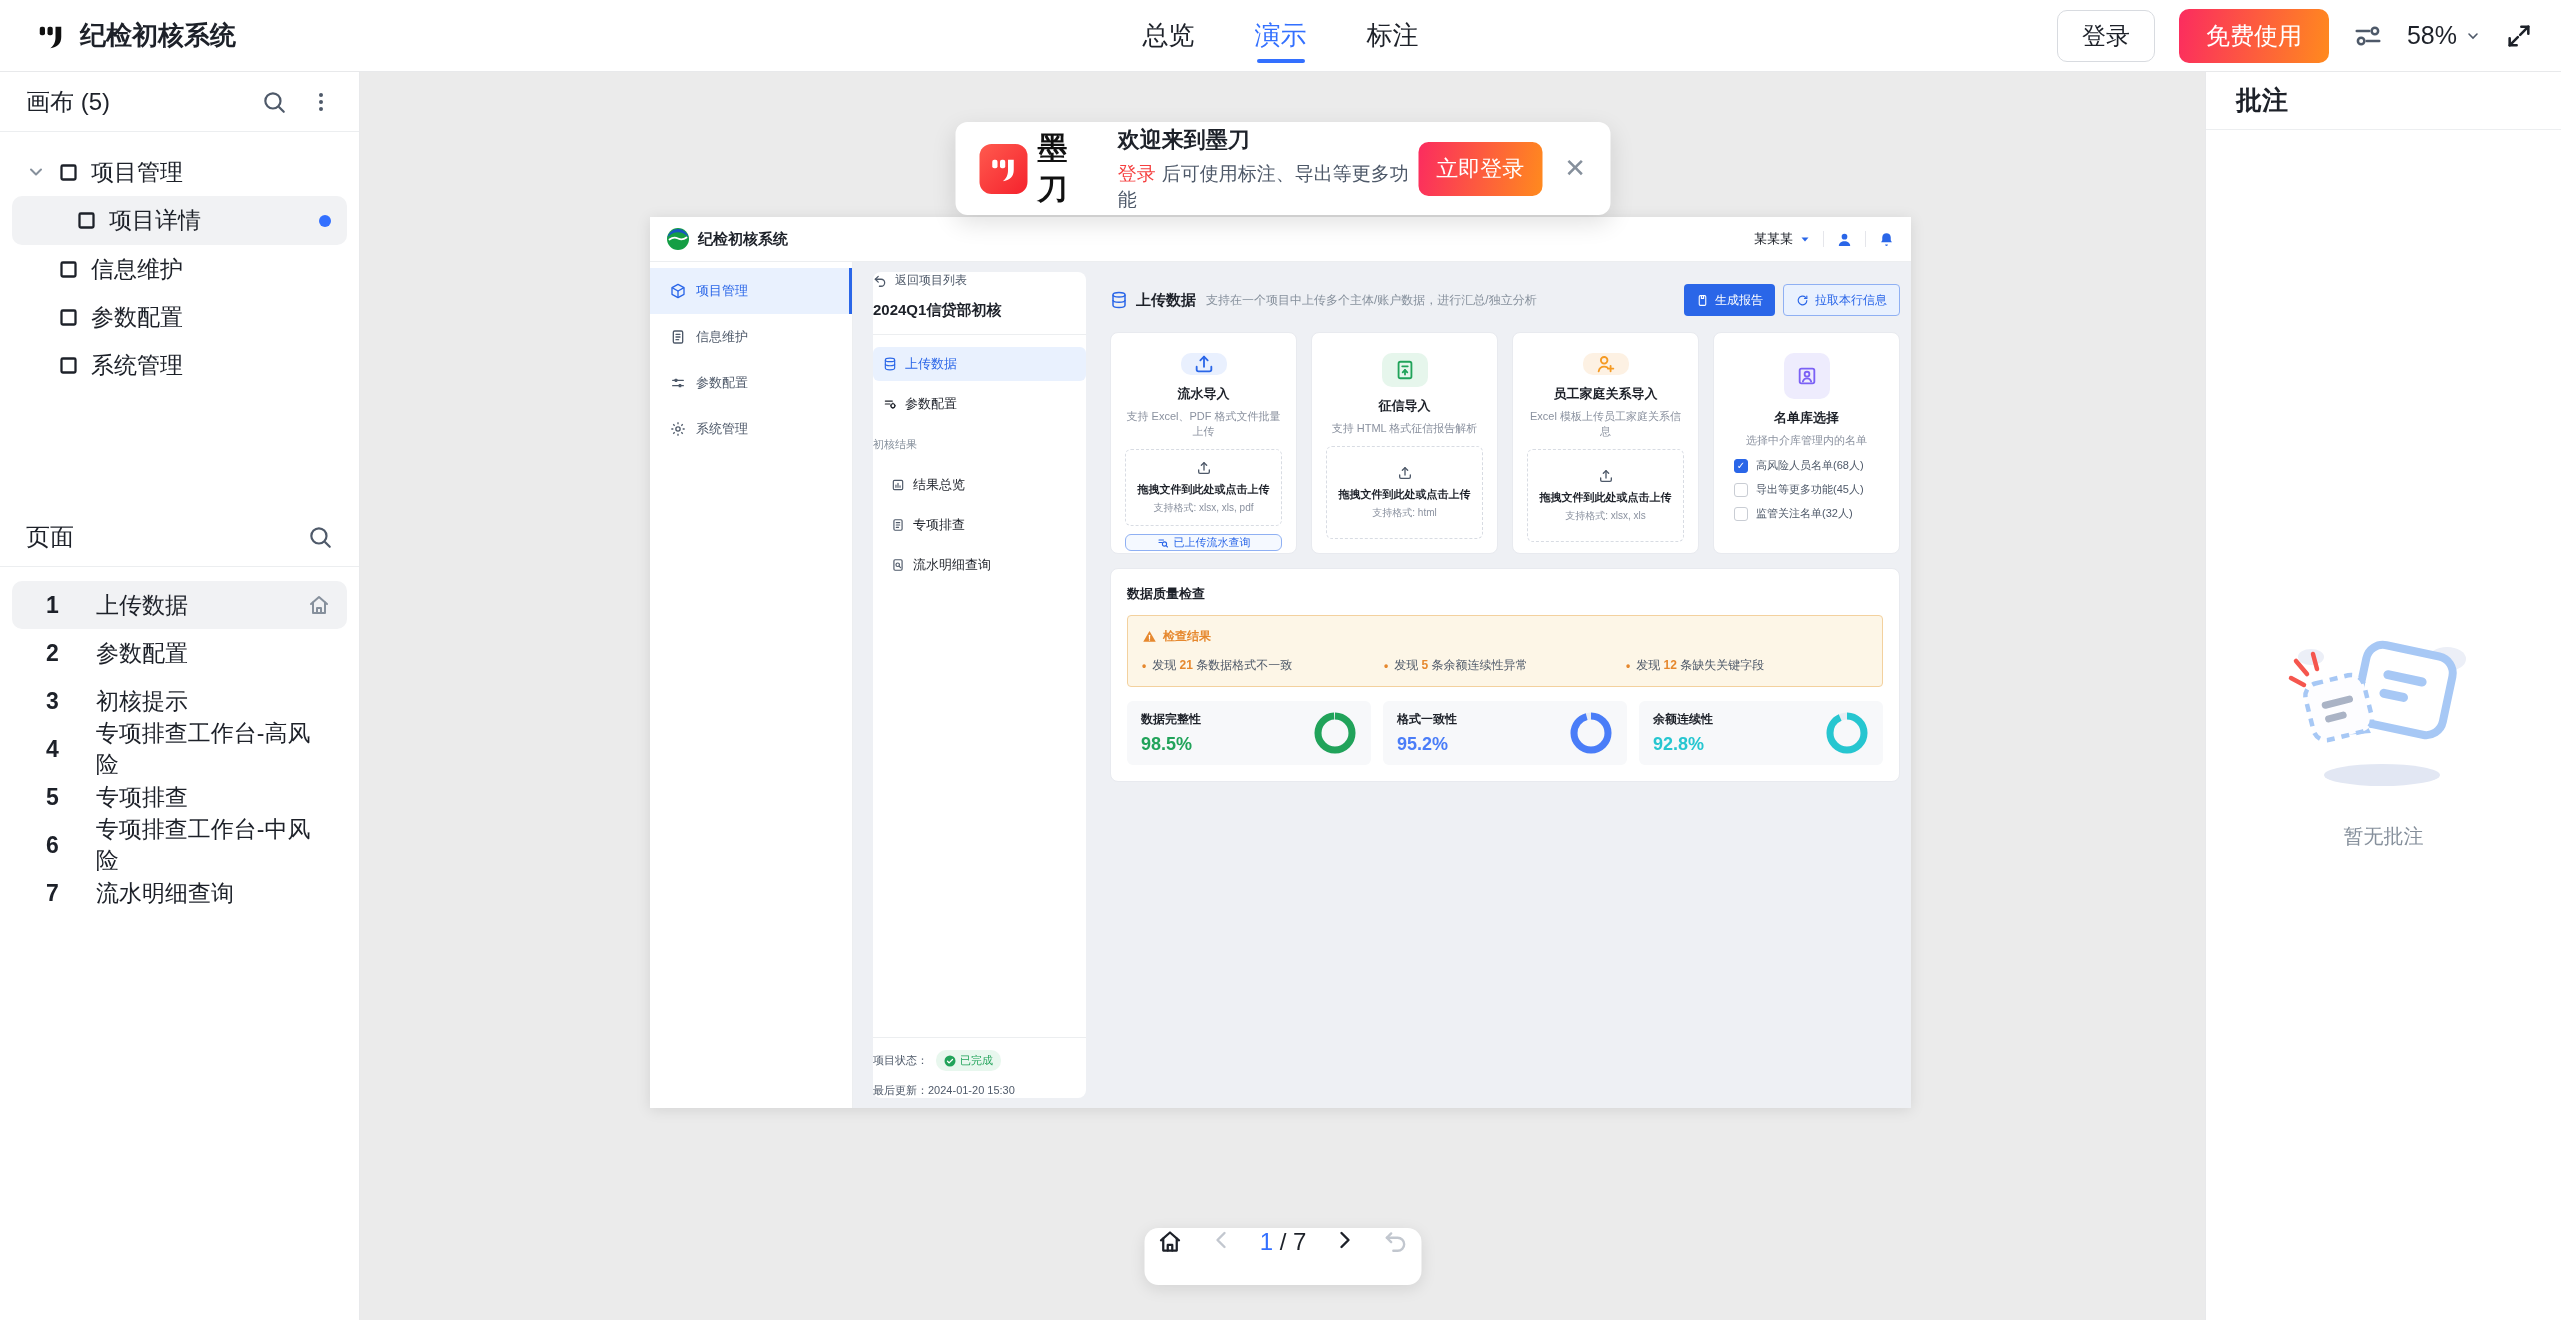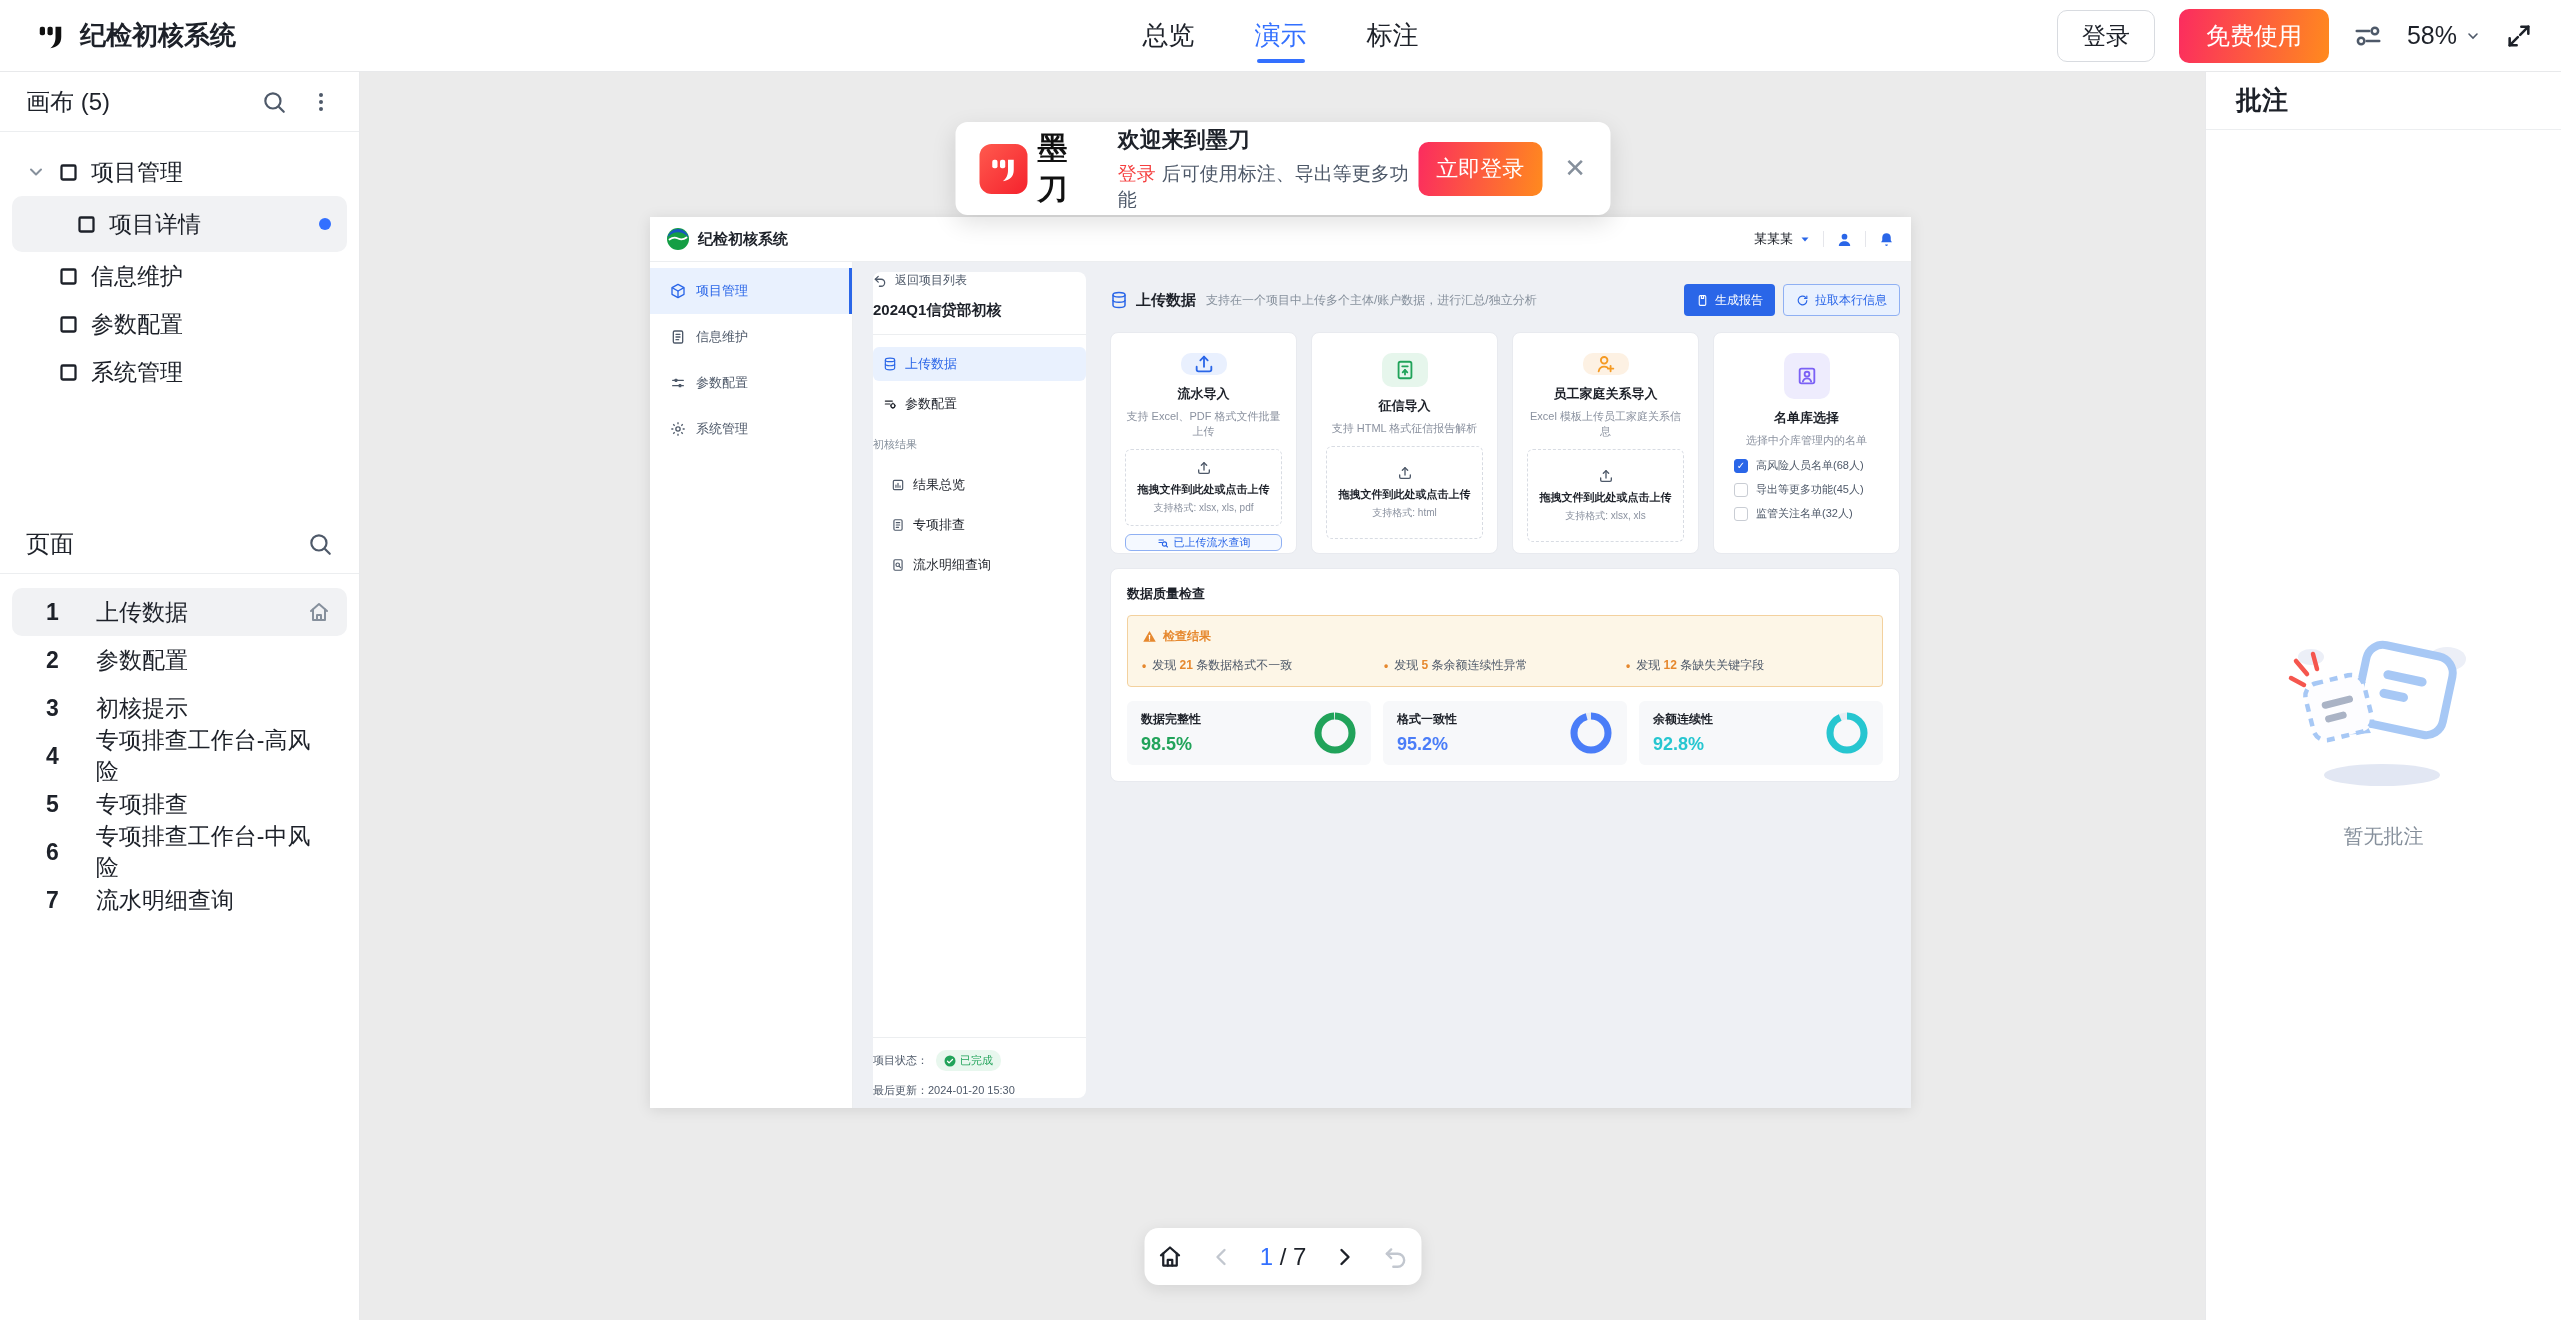--- a/index.html
+++ b/index.html
@@ -22,21 +22,21 @@
 
   
   .left-panel { position:absolute; top:72px; left:0; width:360px; bottom:0; background:#fff; border-right:1px solid #e8e9eb; z-index:20; }
   .panel-head { height:60px; display:flex; align-items:center; padding:0 26px; border-bottom:1px solid #eceef0; font-size:24px; color:#1d2129; }
   .panel-head .spacer { flex:1; }
   .panel-head .icons { display:flex; align-items:center; gap:22px; color:#4e5969; }
   .tree { padding:16px 12px 0 12px; }
   .trow { height:48px; display:flex; align-items:center; font-size:23px; color:#1d2129; gap:12px; border-radius:10px; }
   .trow .chev { width:20px; color:#86909c; margin-left:14px; }
   .trow .no-chev { width:20px; margin-left:14px; }
-  .trow.child { background:#f1f2f4; height:56px; padding-right:16px; }
+  .trow.child { background:#f1f2f4; height:49px; padding-right:16px; }
   .trow.child .indent { width:52px; }
   .blue-dot { width:12px; height:12px; border-radius:50%; background:#3370ff; margin-left:auto; }
   .pages-wrap { margin-top:118px; }
   .pages-list { padding:14px 12px 0 12px; }
   .prow { height:48px; display:flex; align-items:center; font-size:23px; border-radius:10px; padding:0 16px 0 34px; gap:28px; color:#1d2129; }
   .prow.active { background:#f1f2f4; }
   .prow .pnum { width:22px; font-weight:bold; color:#1d2129; }
   .prow .home { margin-left:auto; color:#86909c; }
 
   
@@ -122,21 +122,21 @@
   .findings { display:flex; margin-top:12px; }
   .finding { flex:1; font-size:12px; color:#4e5969; display:flex; align-items:center; gap:6px; }
   .finding .dot { color:#e6882e; font-weight:bold; }
   .finding .num { color:#e6882e; font-weight:bold; }
   .metrics-row { display:flex; gap:12px; margin-top:14px; }
   .metric { flex:1; background:#f7f8fa; border-radius:6px; padding:10px 14px; height:64px; display:flex; align-items:center; justify-content:space-between; }
   .metric-label { font-size:12px; font-weight:bold; color:#1d2129; }
   .metric-value { font-size:18px; font-weight:bold; margin-top:6px; }
 
   
-  .pager { position:absolute; left:50%; transform:translateX(-50%); top:1156px; width:277px; height:57px; background:#fff; border-radius:14px; box-shadow:0 4px 16px rgba(0,0,0,.10); display:flex; align-items:center; justify-content:center; gap:26px; z-index:25; }
+  .pager { position:absolute; left:50%; transform:translateX(-50%); top:1156px; width:277px; height:57px; background:#fff; border-radius:14px; box-shadow:0 4px 16px rgba(0,0,0,.10); display:flex; justify-content:center; gap:26px; z-index:25; }
   .pager .pg-text { font-size:24px; }
   .pg-cur { color:#3370ff; }
   .icon-dim { color:#c2c7cf; }
   .icon-dark { color:#1d2129; }
 </style>
 </head>
 <body>
 
 <div class="topbar">
   <div class="tb-left">

